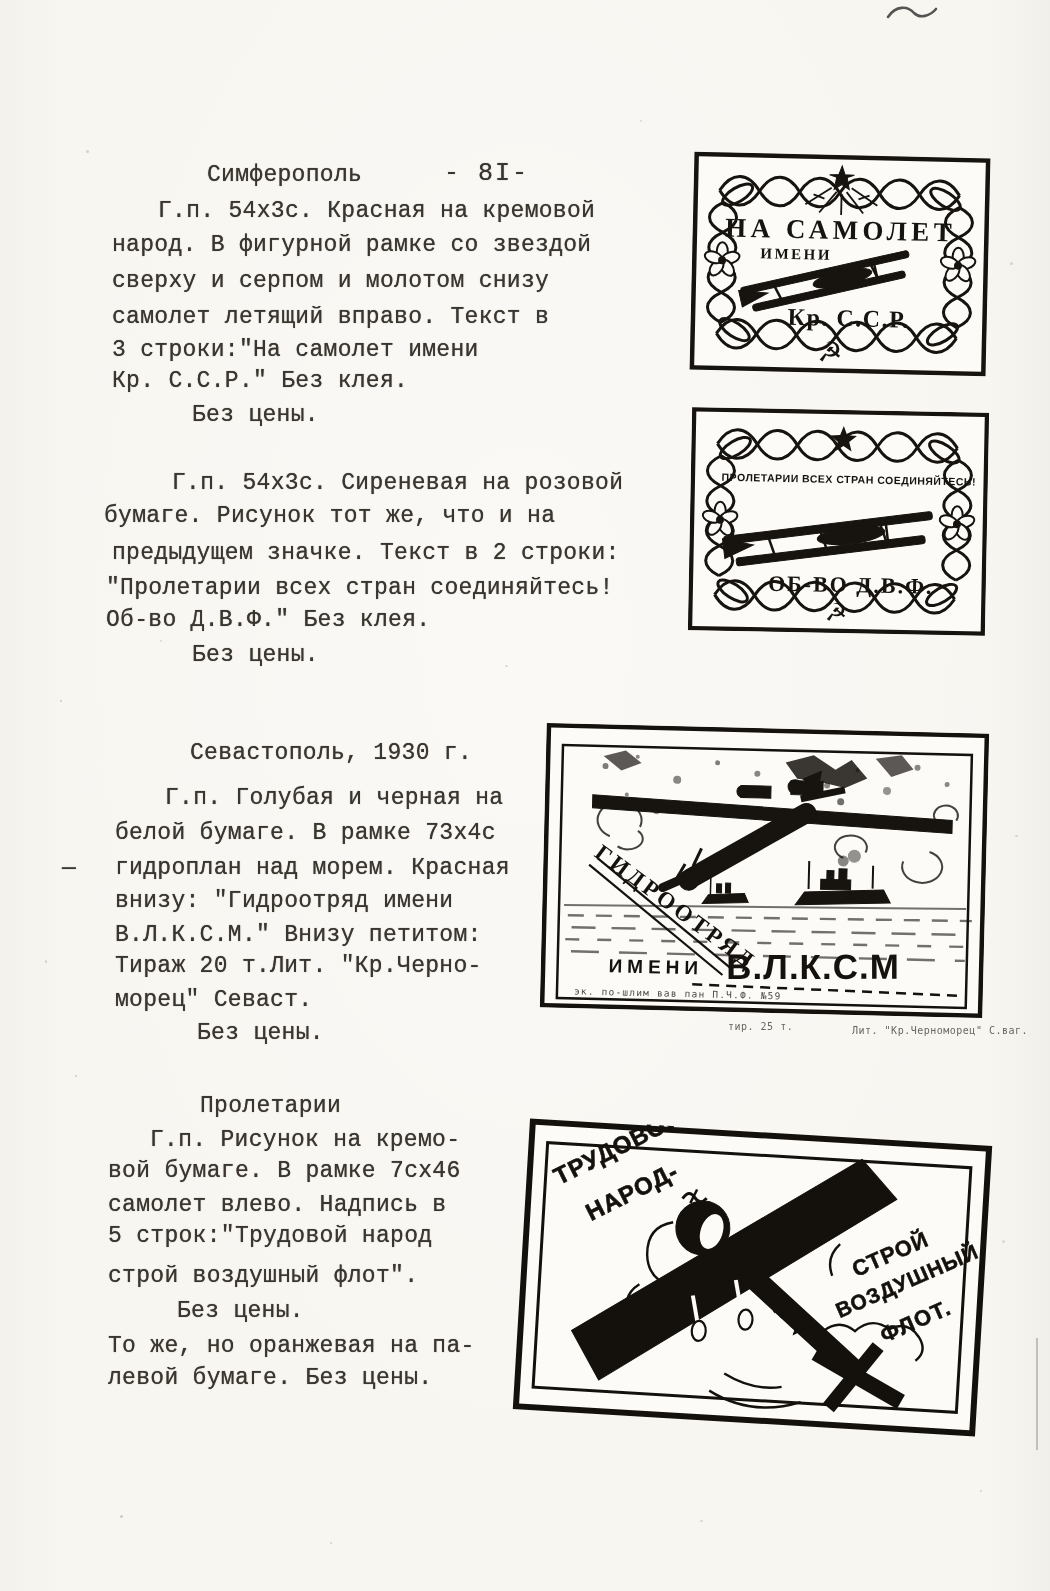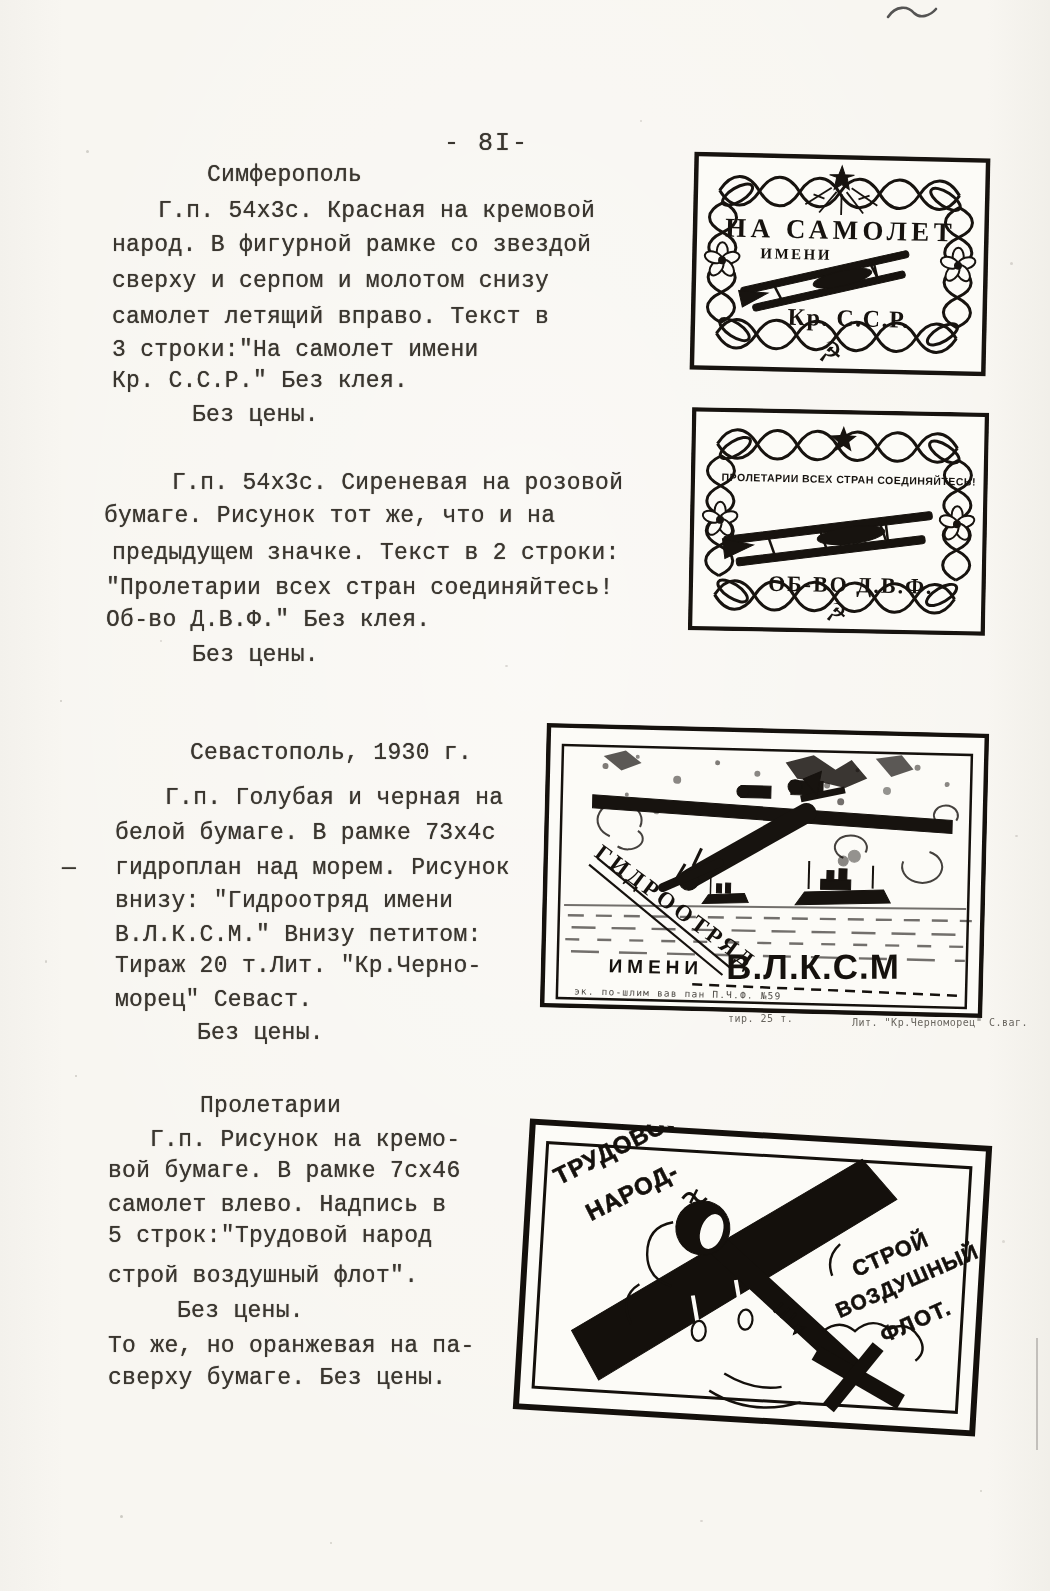--- a/index.html
+++ b/index.html
@@ -11,25 +11,26 @@
       #f7f5f0;
     font-family:"Liberation Sans",sans-serif;color:#35322c;
   }
   .ln{
     position:absolute;white-space:pre;
     font:23px/1.15 "Liberation Mono","DejaVu Sans Mono",monospace;
     color:#3a362f;letter-spacing:.3px;
     text-shadow:0 0 .8px rgba(48,44,38,.85);
   }
   .hd{text-underline-offset:5px;text-decoration-thickness:1.6px;}
-  .pgno{font-size:25px;letter-spacing:2px;}
+  .pgno{font-size:25px;letter-spacing:2px;margin-top:30px;}
   .cap{
     position:absolute;white-space:pre;color:#45413a;opacity:.8;
     font:10px/1 "DejaVu Sans Mono",monospace;letter-spacing:.5px;
     filter:blur(.2px);
+    margin-top:8px;
   }
   .stamp{position:absolute;}
   .stamp svg{display:block;}
   svg text{user-select:none;}
   .ser{font-family:"Liberation Serif","DejaVu Serif",serif;font-weight:bold;}
   .san{font-family:"Liberation Sans","DejaVu Sans",sans-serif;font-weight:bold;}
   .mon{font-family:"DejaVu Sans Mono",monospace;}
   .speck{position:absolute;border-radius:50%;background:#8d8980;}
   .scanline{position:absolute;background:#9b9793;opacity:.55;}
 </style>
@@ -77,37 +78,37 @@
 <div class="ln" style="left:112px;top:540px">предыдущем значке. Текст в 2 строки:</div>
 <div class="ln" style="left:106px;top:575px">"Пролетарии всех стран соединяйтесь!</div>
 <div class="ln" style="left:106px;top:607px">Об-во Д.В.Ф." Без клея.</div>
 <div class="ln" style="left:192px;top:642px">Без цены.</div>
 
 <div class="ln hd" style="left:190px;top:740px">Севастополь, 1930 г.</div>
 
 <div class="ln" style="left:165px;top:785px">Г.п. Голубая и черная на</div>
 <div class="ln" style="left:115px;top:820px">белой бумаге. В рамке 73х4с</div>
 <div class="ln" style="left:62px;top:855px">—</div>
-<div class="ln" style="left:115px;top:855px">гидроплан над морем. Рисунок</div>
+<div class="ln" style="left:115px;top:855px">гидроплан над морем. Красная</div>
 <div class="ln" style="left:115px;top:888px">внизу: "Гидроотряд имени</div>
 <div class="ln" style="left:115px;top:922px">В.Л.К.С.М." Внизу петитом:</div>
 <div class="ln" style="left:115px;top:953px">Тираж 20 т.Лит. "Кр.Черно-</div>
 <div class="ln" style="left:115px;top:987px">морец" Севаст.</div>
 <div class="ln" style="left:197px;top:1020px">Без цены.</div>
 
 <div class="ln hd" style="left:200px;top:1093px">Пролетарии</div>
 
 <div class="ln" style="left:150px;top:1127px">Г.п. Рисунок на кремо-</div>
 <div class="ln" style="left:108px;top:1158px">вой бумаге. В рамке 7сх46</div>
 <div class="ln" style="left:108px;top:1192px">самолет влево. Надпись в</div>
 <div class="ln" style="left:108px;top:1223px">5 строк:"Трудовой народ</div>
 <div class="ln" style="left:108px;top:1263px">строй воздушный флот".</div>
 <div class="ln" style="left:177px;top:1298px">Без цены.</div>
 <div class="ln" style="left:108px;top:1333px">То же, но оранжевая на па-</div>
-<div class="ln" style="left:108px;top:1365px">сверху бумаге. Без цены.</div>
+<div class="ln" style="left:108px;top:1365px">левой бумаге. Без цены.</div>
 
 <div class="stamp" style="left:692px;top:155px;transform:rotate(1.3deg);">
 <svg width="296" height="218" viewBox="0 0 296 218">
   <rect x="2" y="2" width="292" height="214" fill="#fcfbf7" stroke="#17130f" stroke-width="5"></rect>
   <g stroke="#17130f" stroke-width="3" fill="none">
     <path d="M26,38 C38,19 54,19 66,38 C78,57 94,57 106,38 C118,19 134,19 146,38 C158,57 174,57 186,38 C198,19 214,19 226,38 C238,57 254,57 266,38"></path>
     <path d="M26,38 C38,57 54,57 66,38 C78,19 94,19 106,38 C118,57 134,57 146,38 C158,19 174,19 186,38 C198,57 214,57 226,38 C238,19 254,19 266,38"></path>
     <path d="M26,181 C38,162 54,162 66,181 C78,200 94,200 106,181 C118,162 134,162 146,181 C158,200 174,200 186,181 C198,162 214,162 226,181 C238,200 254,200 266,181"></path>
     <path d="M26,181 C38,200 54,200 66,181 C78,162 94,162 106,181 C118,200 134,200 146,181 C158,162 174,162 186,181 C198,200 214,200 226,181 C238,162 254,162 266,181"></path>
     <path d="M30,50 C12,59 12,71 30,80 C48,89 48,101 30,110 C12,119 12,131 30,140 C48,149 48,161 30,170"></path>

